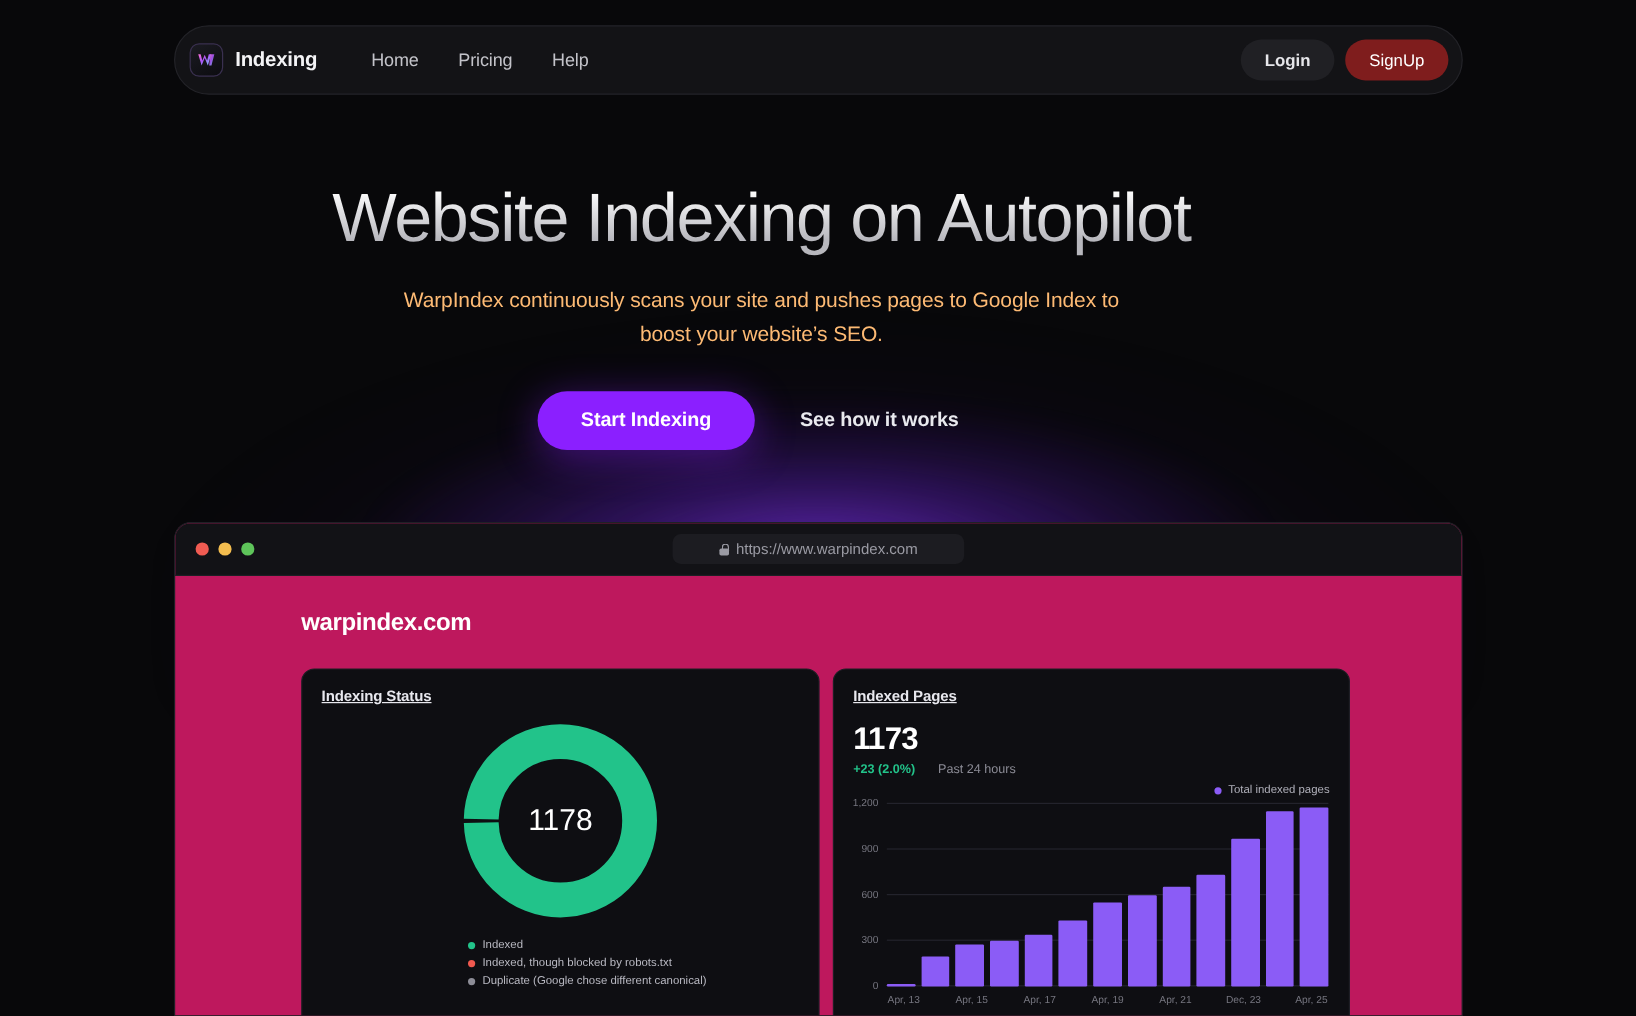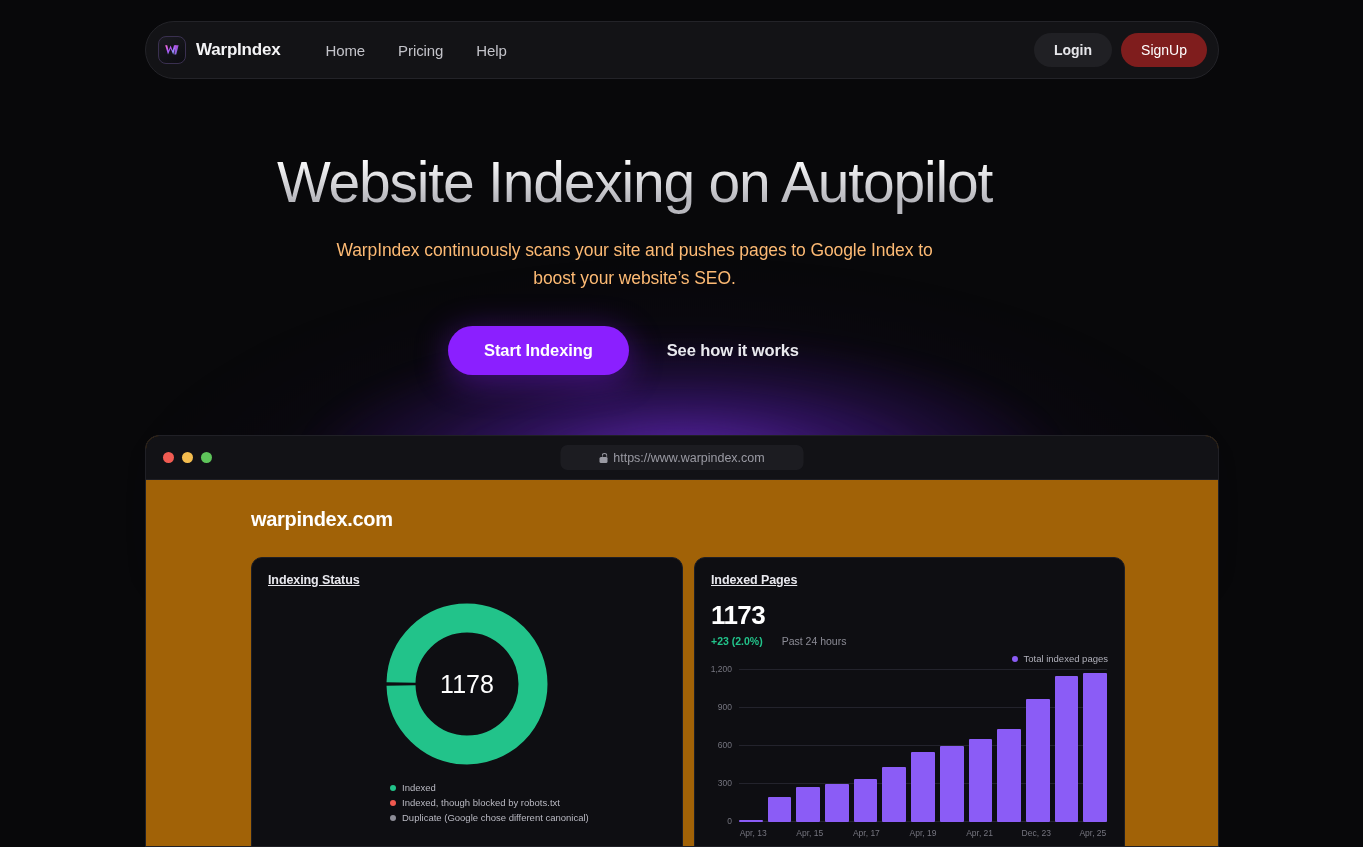--- a/index.html
+++ b/index.html
@@ -118,21 +118,21 @@
     border: none; padding: 15px 22px;
     font-size: 16.5px; font-weight: 700; font-family: inherit;
     cursor: pointer; letter-spacing: -0.1px;
   }
 
   
   .browser {
     position: absolute;
     left: 145px; top: 435px;
     width: 1074px; height: 412px;
-    background: #a16207;
+    background: #be185d;
     border: 1px solid #202026;
     border-radius: 14px 14px 0 0;
     overflow: hidden;
     z-index: 4;
   }
   .browser-bar {
     height: 44px; width: 100%;
     background: #121216;
     border-bottom: 1px solid #1e1e24;
     display: flex; align-items: center;
@@ -224,21 +224,21 @@
             <linearGradient id="lg" x1="0" y1="0" x2="1" y2="1">
               <stop offset="0%" stop-color="#ff6fd8"></stop>
               <stop offset="45%" stop-color="#a855f7"></stop>
               <stop offset="100%" stop-color="#7dd3fc"></stop>
             </linearGradient>
           </defs>
           <path d="M2.2 4.2 L5 13.6 L7.6 7.4 L10.2 13.6 L13 4.2 L11 4.2 L9.6 9.4 L7.6 4.6 L5.6 9.4 L4.2 4.2 Z" fill="url(#lg)"></path>
           <path d="M12.4 4.2 L15.6 4.2 L13.2 13.6 L11.3 13.6 Z" fill="url(#lg)" opacity="0.9"></path>
         </svg>
       </span>
-      <span class="brand-name">WarpIndex</span>
+      <span class="brand-name">Indexing</span>
     </div>
 
     <div class="nav-links">
       <a class="nav-link" href="#">Home</a>
       <a class="nav-link" href="#">Pricing</a>
       <a class="nav-link" href="#">Help</a>
     </div>
 
     <div class="nav-right">
       <button class="btn-login">Login</button>

